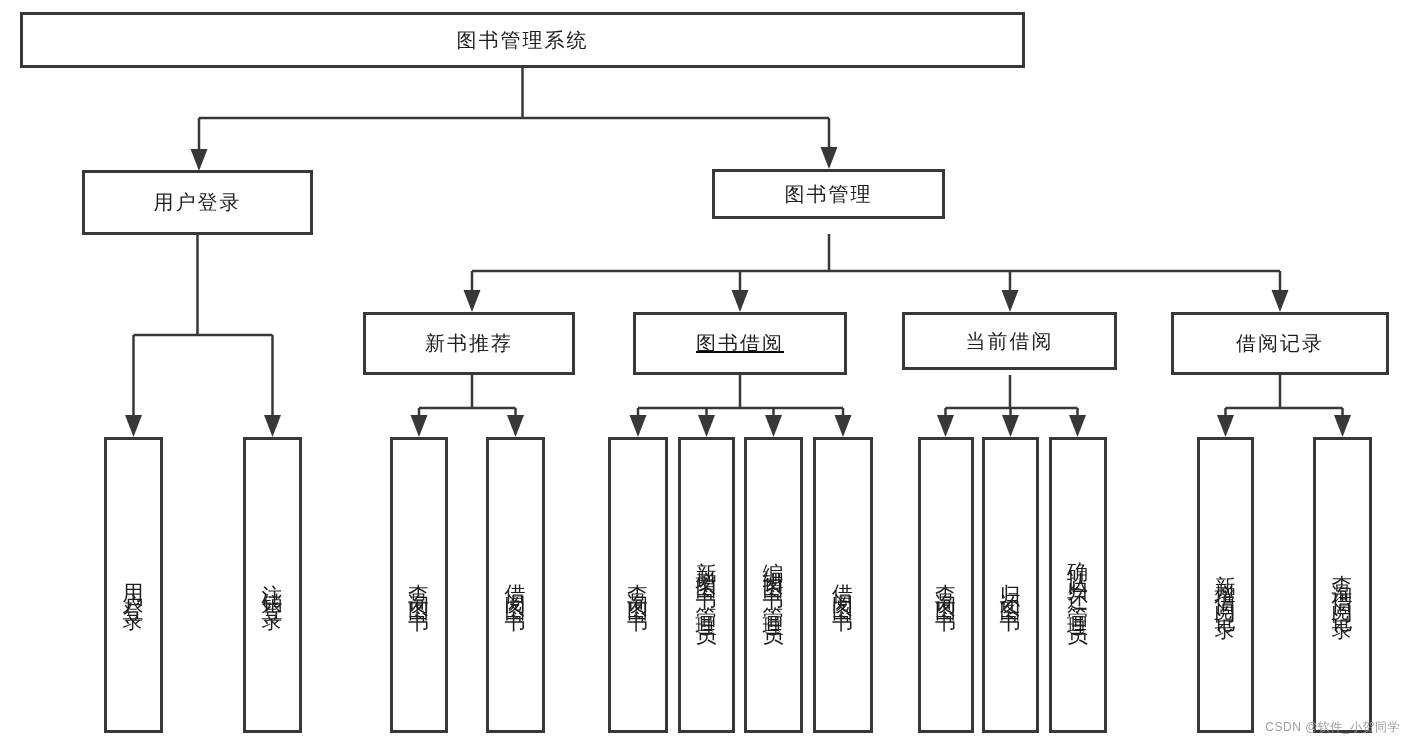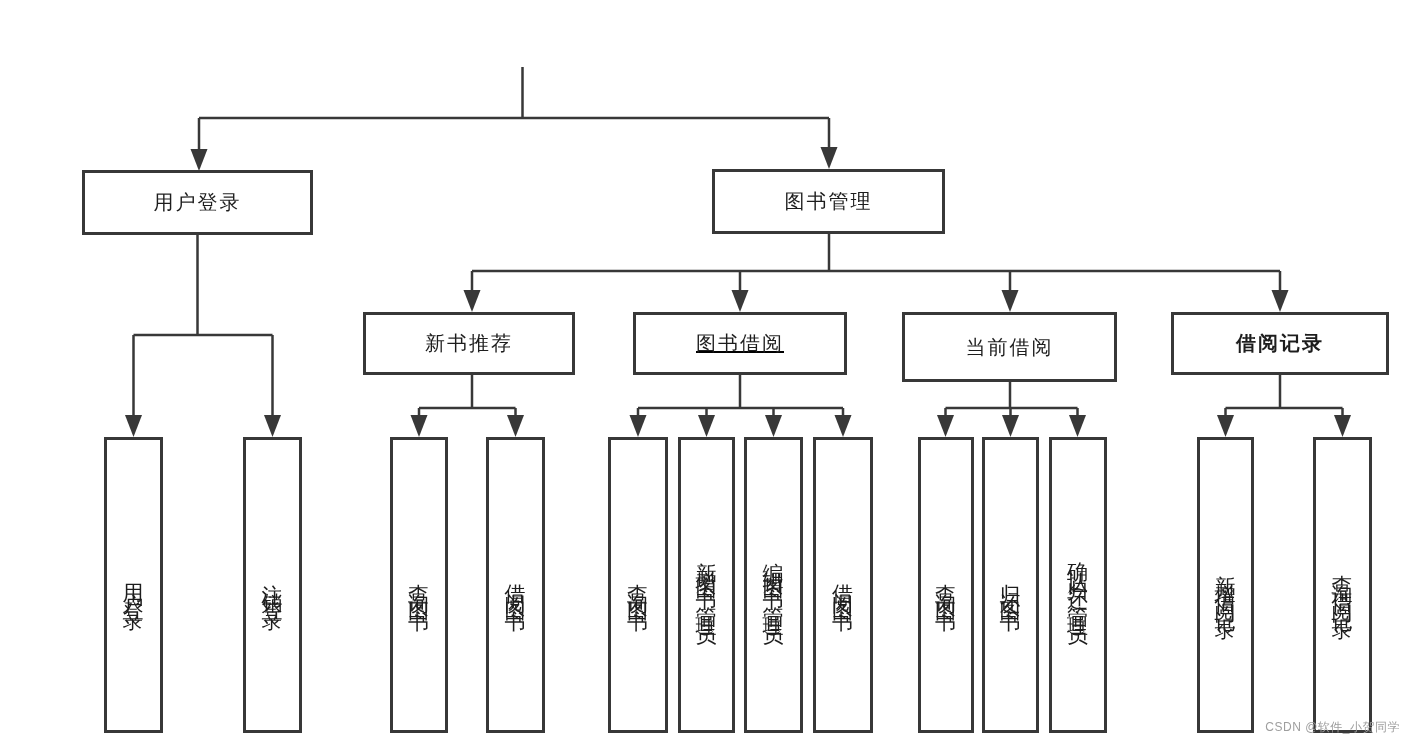--- a/index.html
+++ b/index.html
@@ -85,38 +85,41 @@
     <use href="#ah" x="706.5" y="437"></use>
     <use href="#ah" x="773.5" y="437"></use>
     <use href="#ah" x="843" y="437"></use>
     <use href="#ah" x="945.5" y="437"></use>
     <use href="#ah" x="1010.5" y="437"></use>
     <use href="#ah" x="1077.5" y="437"></use>
     <use href="#ah" x="1225.5" y="437"></use>
     <use href="#ah" x="1342.5" y="437"></use>
   </svg>
 
+  <div class="hbox" style="left:20px; top:12px; width:1005px; height:56px;">
+    <span class="label">图书管理系统</span>
+  </div>
 
   <div class="hbox" style="left:82px; top:170px; width:231px; height:65px;">
     <span class="label">用户登录</span>
   </div>
-  <div class="hbox" style="left:712px; top:169px; width:233px; height:65px;align-items:center;">
+  <div class="hbox" style="left:712px; top:169px; width:233px; height:50px;align-items:center;">
     <span class="label">图书管理</span>
   </div>
 
   <div class="hbox" style="left:363px; top:312px; width:212px; height:63px;">
     <span class="label">新书推荐</span>
   </div>
   <div class="hbox" style="left:633px; top:312px; width:214px; height:63px;text-decoration:underline;">
     <span class="label">图书借阅</span>
   </div>
-  <div class="hbox" style="left:902px; top:312px; width:215px; height:70px;text-align:right;">
+  <div class="hbox" style="left:902px; top:312px; width:215px; height:58px;text-align:right;">
     <span class="label">当前借阅</span>
   </div>
-  <div class="hbox" style="left:1171px; top:312px; width:218px; height:63px;font-weight:bold;">
+  <div class="hbox" style="left:1171px; top:312px; width:218px; height:63px;">
     <span class="label">借阅记录</span>
   </div>
 
   <div class="vbox" style="left:104px; width:59px;">
     <span class="vlabel">用户登录</span>
   </div>
   <div class="vbox" style="left:243px; width:59px;">
     <span class="vlabel">注销登录</span>
   </div>
 

